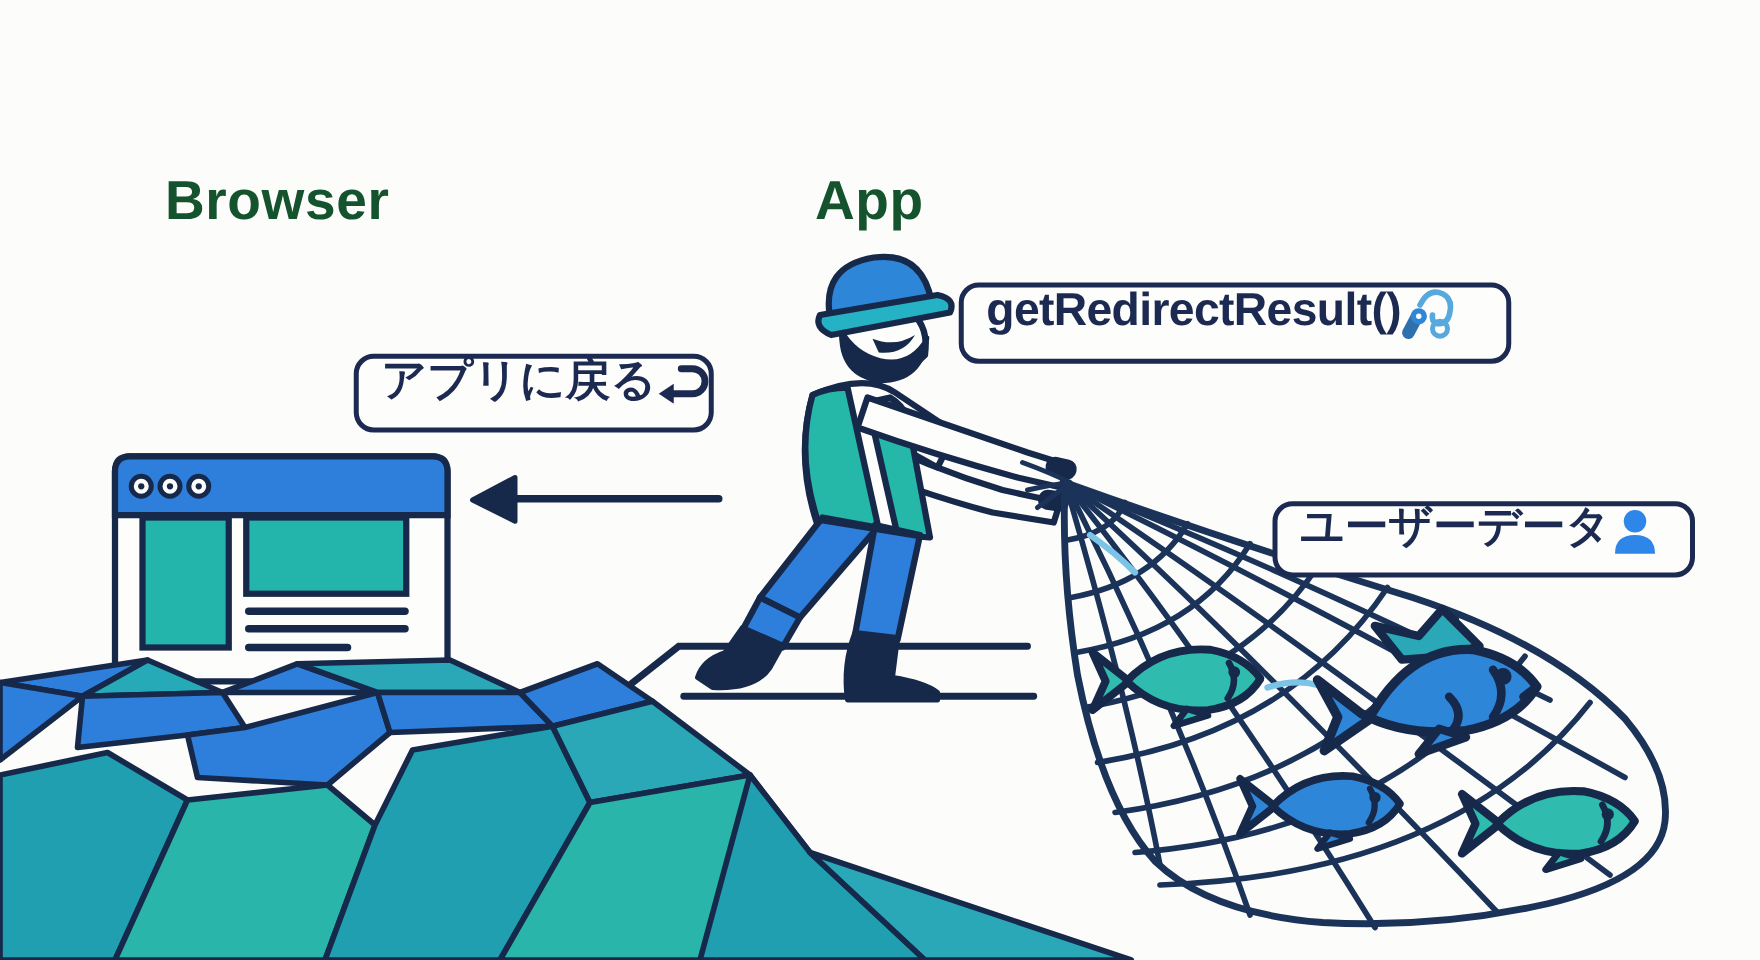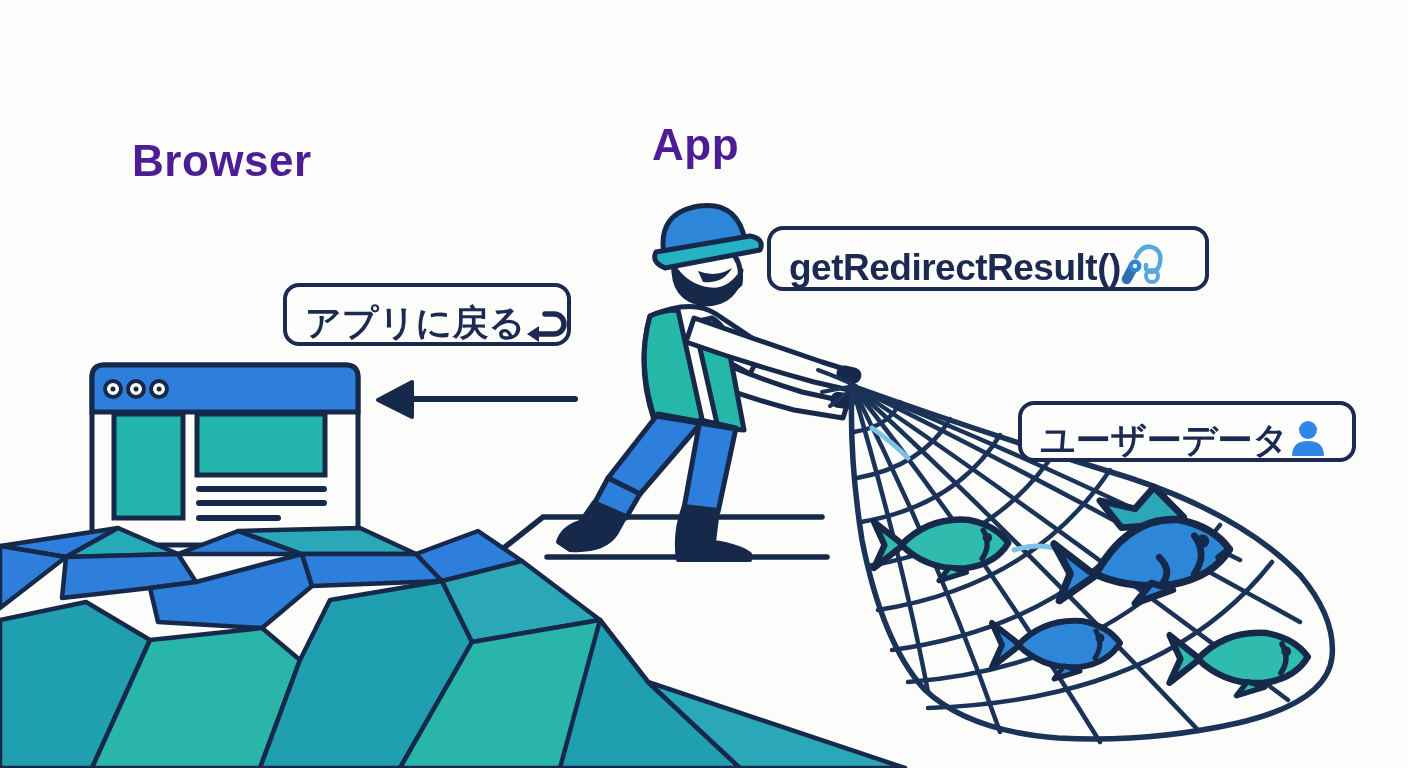--- a/index.html
+++ b/index.html
@@ -1,22 +1,22 @@
 <!DOCTYPE html>
 <html><head>
 <meta charset="utf-8">
 <style>
   html,body{margin:0;padding:0;}
   body{font-family:"Liberation Sans","DejaVu Sans",sans-serif;background:#ffffff;}
   .stage{position:relative;width:1408px;height:768px;background:#fcfcfb;overflow:hidden;}
   .stage svg.art{position:absolute;left:0;top:0;}
-  .heading{position:absolute;color:#4c1d95;font-weight:700;font-size:44px;letter-spacing:.5px;}
+  .heading{position:absolute;color:#14532d;font-weight:700;font-size:44px;letter-spacing:.5px;}
   .heading.browser{left:132px;top:136px;}
-  .heading.app{left:652px;top:120px;}
-  .badge{position:absolute;display:flex;align-items:flex-end;gap:0;background:#fdfdfc;
+  .heading.app{left:652px;top:136px;}
+  .badge{position:absolute;display:flex;align-items:flex-start;gap:0;background:#fdfdfc;
          border:4px solid #1c2a52;border-radius:16px;padding:0 18px;color:#1c2a52;
          font-weight:700;box-sizing:border-box;white-space:nowrap;}
   .badge .lbl{line-height:1;transform:translateY(-1px);}
   .badge.return{left:283px;top:283px;width:288px;height:63px;font-size:36px;}
   .badge.grr{left:767px;top:226px;width:442px;height:65px;font-size:37px;font-weight:600;letter-spacing:-0.5px;}
   .badge.user{left:1018px;top:388px;width:338px;height:61px;font-size:35px;margin-top:13px;}
   .badge svg{flex:0 0 auto;}
 </style>
 </head>
 <body>

